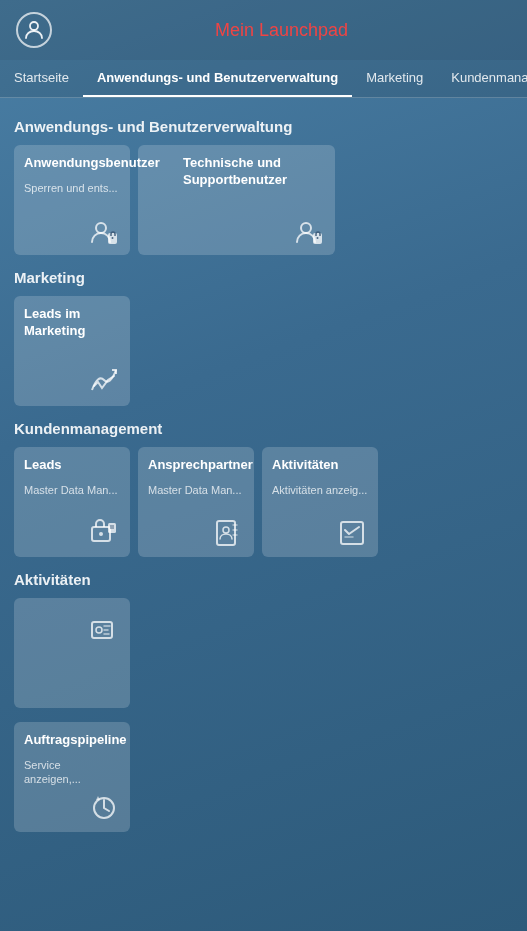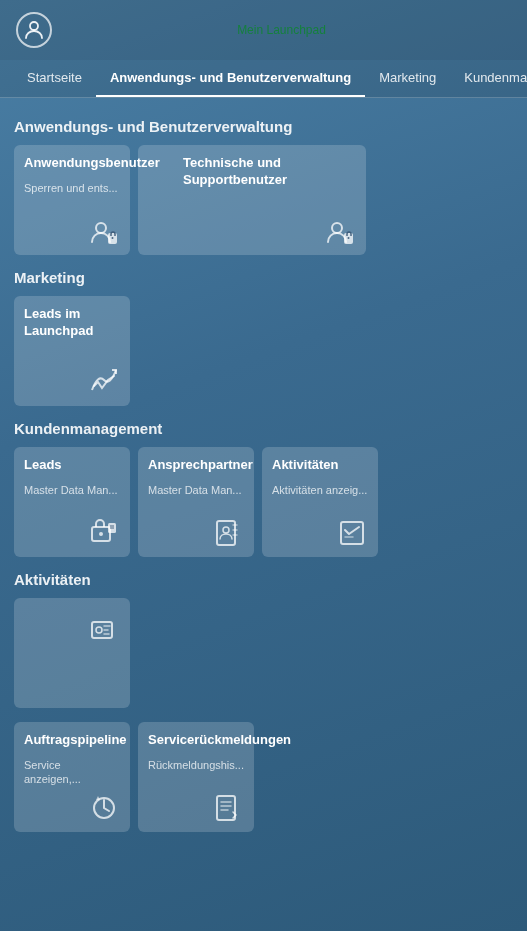--- a/index.html
+++ b/index.html
@@ -26,32 +26,31 @@
       display: flex;
       align-items: center;
       justify-content: center;
       font-size: 18px;
       color: rgba(255,255,255,0.9);
       flex-shrink: 0;
     }
     .header-title {
       flex: 1;
       text-align: center;
-      font-size: 12px;
+      font-size: 18px;
       font-weight: 500;
-      color: #15803d;
+      color: #ef4444;
     }
 
     
     .nav {
       display: flex;
       overflow-x: auto;
       background: rgba(0,0,0,0.1);
       border-bottom: 1px solid rgba(255,255,255,0.2);
-      padding-left: 13px;
     }
     .nav-item {
       padding: 10px 14px;
       font-size: 13px;
       color: rgba(255,255,255,0.85);
       white-space: nowrap;
       cursor: pointer;
       flex-shrink: 0;
     }
     .nav-item.active {
@@ -111,21 +110,21 @@
       display: flex;
       justify-content: flex-end;
       align-items: flex-end;
       font-size: 26px;
       color: rgba(255,255,255,0.7);
       margin-top: 6px;
     }
 
     
     .card.wide {
-      width: 228px;
+      width: 197px;
       padding-left: 45px;
     }
   </style>
 </head>
 <body>
 
 <div class="header">
   <div class="avatar-circle">
     <svg width="24" height="24" viewBox="0 0 24 24" fill="none" xmlns="http://www.w3.org/2000/svg">
       <circle cx="12" cy="8" r="4" stroke="rgba(255,255,255,0.9)" stroke-width="1.8"></circle>
@@ -176,21 +175,21 @@
           <circle cx="24.5" cy="23" r="1" fill="rgba(60,90,120,0.9)"></circle>
         </svg>
       </div>
     </div>
   </div>
 
   <div class="section-heading">Marketing</div>
   <div class="cards-row">
     <div class="card">
       <div>
-        <div class="card-title">Leads im Launchpad</div>
+        <div class="card-title">Leads im Marketing</div>
         <div class="card-subtitle"></div>
       </div>
       <div class="card-icon">
         <svg width="32" height="32" viewBox="0 0 32 32" fill="none">
           <path d="M4 24 Q10 8 16 14 Q22 20 28 4" stroke="rgba(255,255,255,0.75)" stroke-width="2" fill="none"></path>
           <path d="M24 4 L28 4 L28 8" stroke="rgba(255,255,255,0.75)" stroke-width="2"></path>
           <path d="M6 20 L10 16 L14 22 L20 14 L26 10" stroke="rgba(255,255,255,0.75)" stroke-width="2" fill="none" stroke-linecap="round"></path>
         </svg>
       </div>
     </div>
@@ -267,28 +266,15 @@
       </div>
       <div class="card-icon">
         <svg width="32" height="32" viewBox="0 0 32 32" fill="none">
           <circle cx="16" cy="16" r="10" stroke="rgba(255,255,255,0.75)" stroke-width="2"></circle>
           <path d="M16 8v8l5 3" stroke="rgba(255,255,255,0.75)" stroke-width="2" stroke-linecap="round"></path>
           <path d="M10 4l2 4H8l2-4z" fill="rgba(255,255,255,0.6)"></path>
         </svg>
       </div>
     </div>
 
-    <div class="card">
-      <div>
-        <div class="card-title">Servicerückmeldungen</div>
-        <div class="card-subtitle">Rückmeldungshis...</div>
-      </div>
-      <div class="card-icon">
-        <svg width="32" height="32" viewBox="0 0 32 32" fill="none">
-          <rect x="5" y="4" width="18" height="24" rx="2" stroke="rgba(255,255,255,0.75)" stroke-width="2"></rect>
-          <path d="M9 10h10M9 14h10M9 18h7" stroke="rgba(255,255,255,0.6)" stroke-width="1.5" stroke-linecap="round"></path>
-          <path d="M21 20l3 3-3 3" stroke="rgba(255,255,255,0.75)" stroke-width="1.5" stroke-linecap="round" stroke-linejoin="round"></path>
-        </svg>
-      </div>
-    </div>
   </div>
 
 </div>
 
 </body></html>

